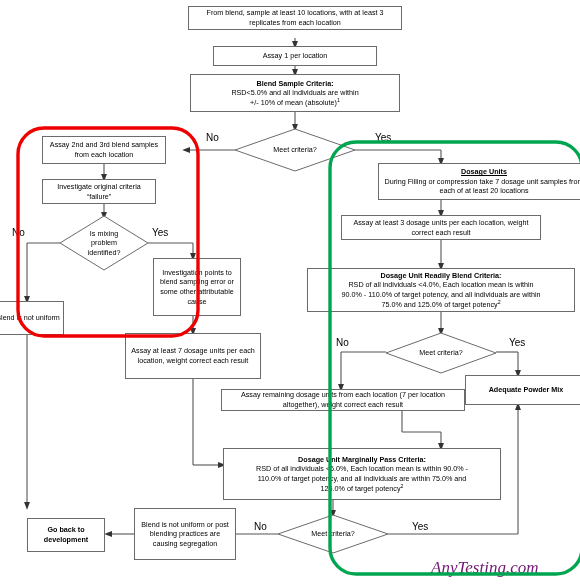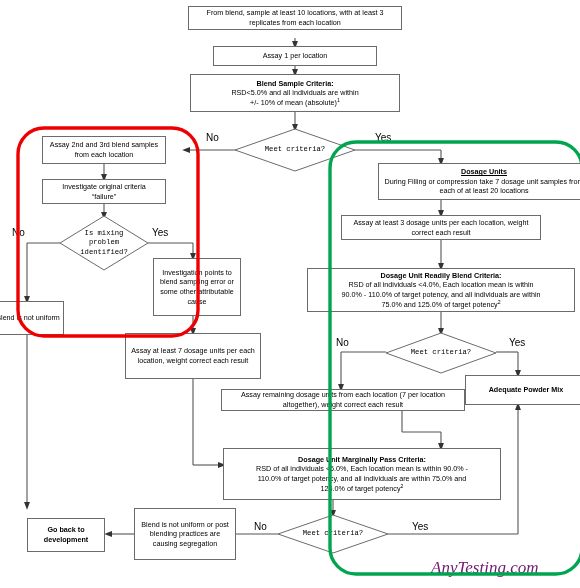--- a/index.html
+++ b/index.html
@@ -58,21 +58,20 @@
     top: 0;
     width: 100%;
     height: 100%;
     display: flex;
     align-items: center;
     justify-content: center;
     text-align: center;
     font-size: 7.2px;
     line-height: 1.3;
     color: #000;
-    font-family: Liberation Mono, monospace;
   }
   .edgelabel {
     position: absolute;
     font-size: 10px;
     color: #000;
     z-index: 6;
     white-space: nowrap;
   }
   #wires {
     position: absolute;
@@ -211,21 +210,21 @@
     </svg>
     <div class="dlabel">Meet criteria?</div>
   </div>
   <div class="edgelabel" style="left:206px; top:132px;">No</div>
   <div class="edgelabel" style="left:375px; top:132px;">Yes</div>
 
   <div class="node" style="left:42px; top:136px; width:124px; height:28px;">
     <span>Assay 2nd and 3rd blend samples from each location</span>
   </div>
 
-  <div class="node" style="left:42px; top:179px; width:124px; height:25px;">
+  <div class="node" style="left:42px; top:179px; width:114px; height:25px;">
     <span>
       <span>Investigate original criteria</span><br>
       <span>“failure”</span>
     </span>
   </div>
 
   <div class="diamond" style="left:60px; top:216px; width:88px; height:54px;">
     <svg width="88" height="54" viewBox="0 0 88 54">
       <polygon points="44,0 88,27 44,54 0,27" fill="#ffffff" stroke="#6b6b6b" stroke-width="1"></polygon>
     </svg>

